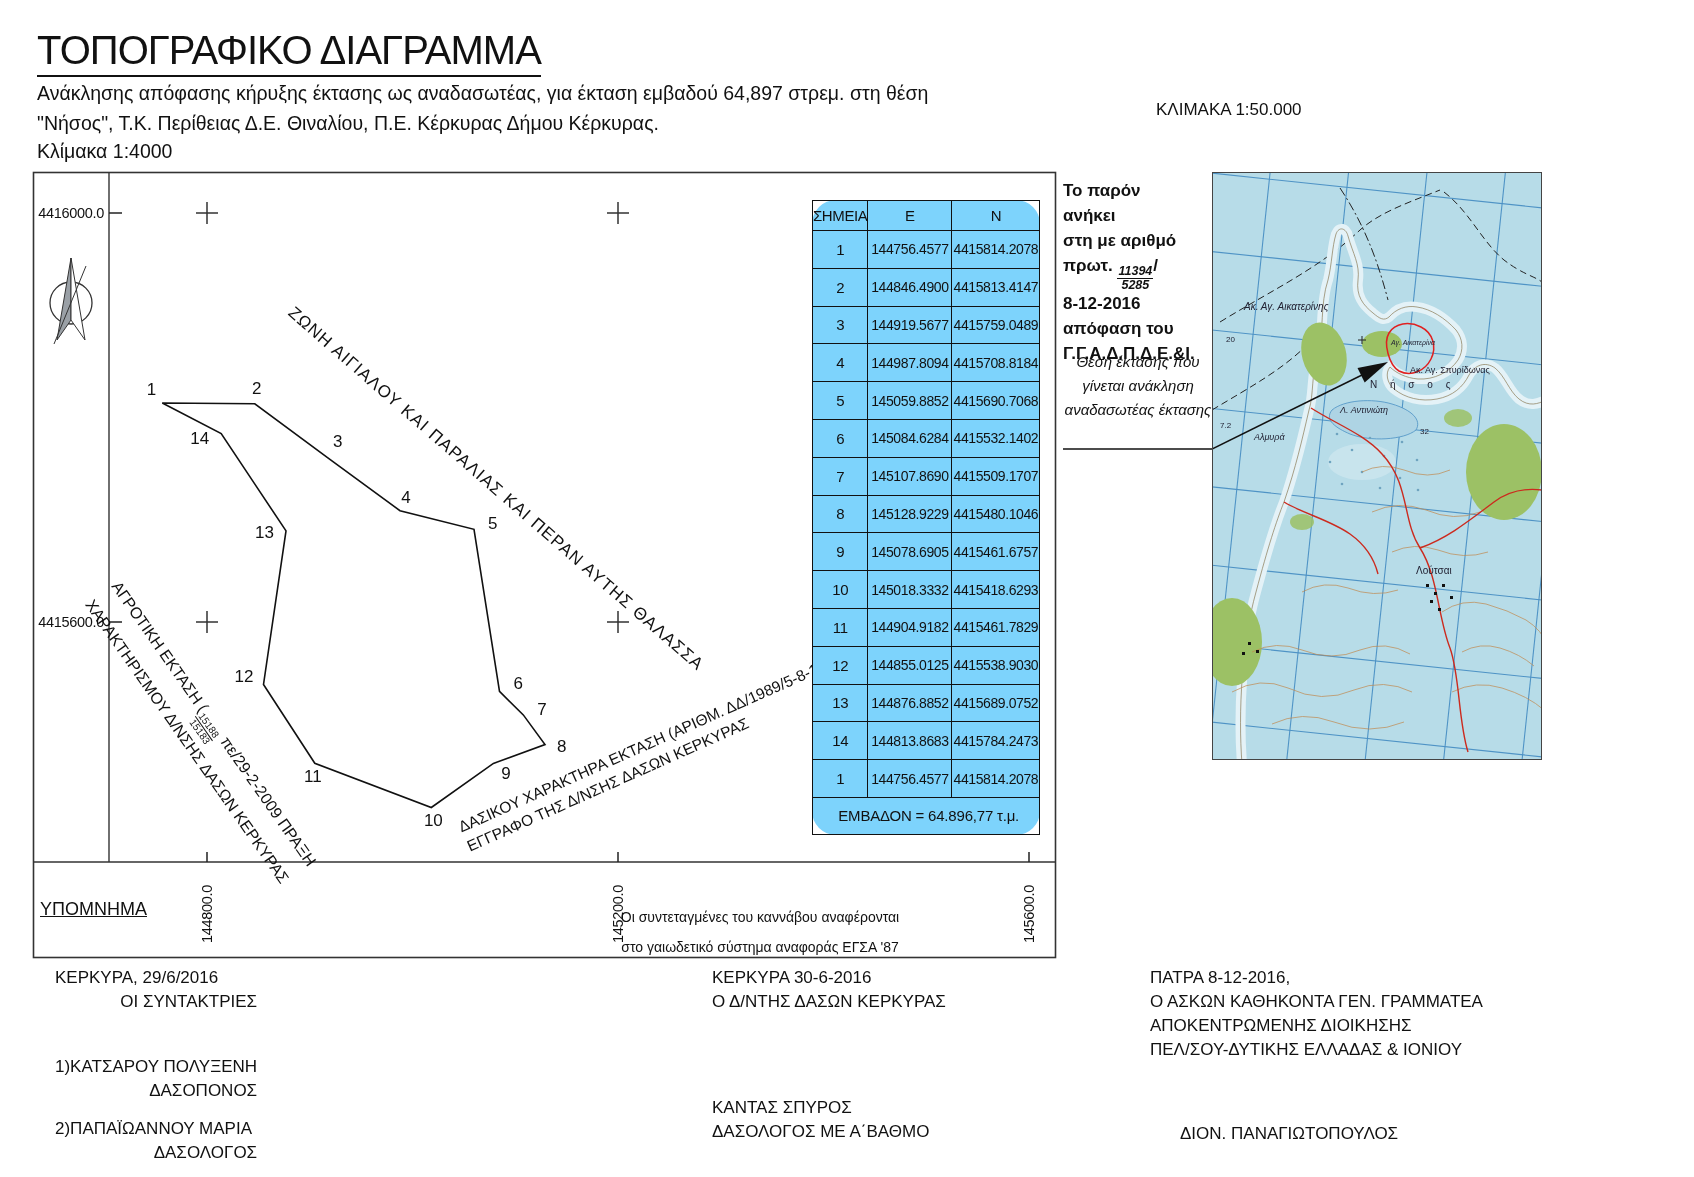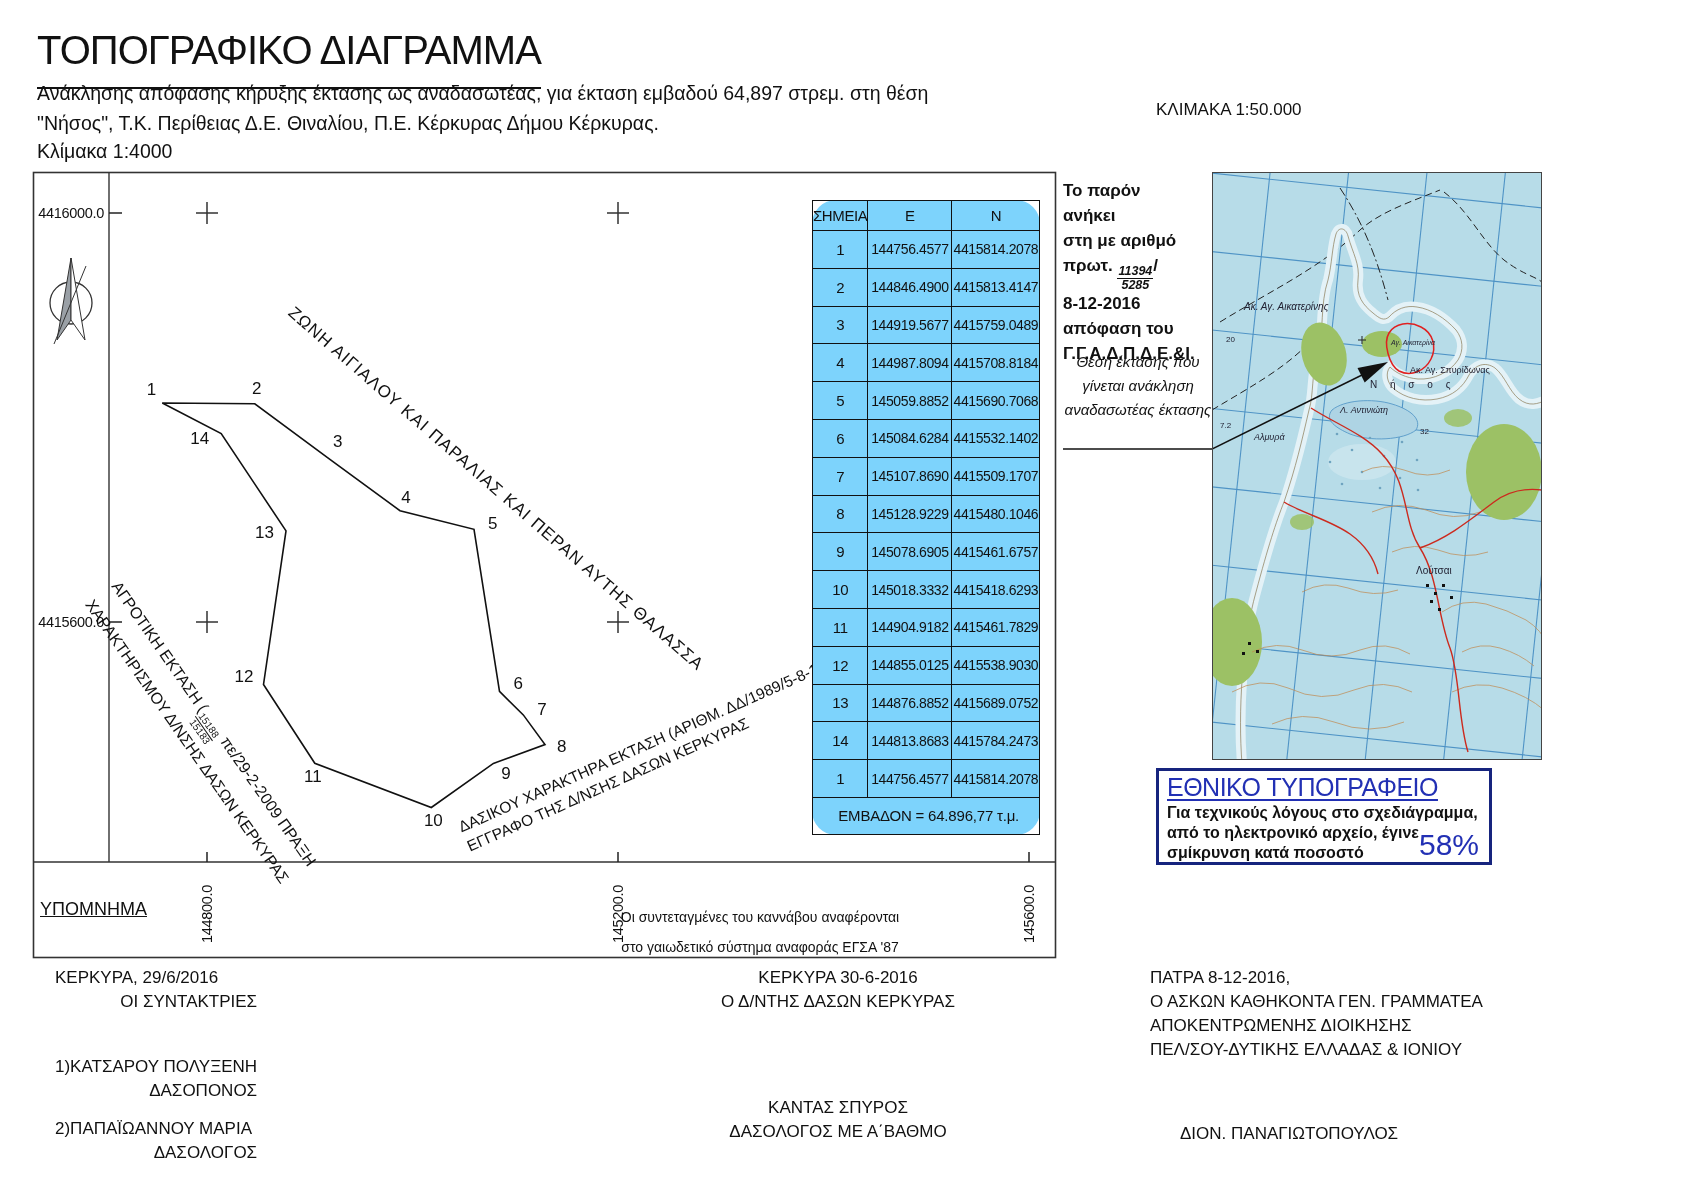--- a/index.html
+++ b/index.html
@@ -1,21 +1,21 @@
 <!DOCTYPE html>
 <html><head>
 <meta charset="utf-8">
 <style>
   html,body{margin:0;padding:0;background:#e8e8e8;}
   #page{position:relative;width:1694px;height:1177px;background:#ffffff;overflow:hidden;
         font-family:"Liberation Sans",sans-serif;color:#111;}
   .abs{position:absolute;}
   
   #doc-title{left:37px;top:28px;font-size:40px;letter-spacing:-1px;border-bottom:2.5px solid #111;
-             padding-bottom:14px;display:inline-block;}
+             padding-bottom:2px;display:inline-block;}
   #doc-sub1{left:37px;top:82px;font-size:19.5px;}
   #doc-sub2{left:37px;top:112px;font-size:19.5px;}
   #doc-scale{left:37px;top:140px;font-size:19.5px;}
   
   #vector-layer{left:0;top:0;}
   .frame{fill:none;stroke:#333;stroke-width:1.6;}
   .axis{stroke:#333;stroke-width:1.4;}
   .vlabel{font-size:17px;fill:#111;font-family:"Liberation Sans",sans-serif;}
   .ticklabel{font-size:14.5px;fill:#111;letter-spacing:-0.3px;font-family:"Liberation Sans",sans-serif;}
   
@@ -66,21 +66,21 @@
   #printing-box .pb-title{font-size:25px;color:#2230b4;text-decoration:underline;text-underline-offset:3px;
                 letter-spacing:-0.5px;margin-bottom:1px;}
   #printing-box .pb-line{font-size:16px;font-weight:700;line-height:20px;}
   #printing-box .pb-percent{position:absolute;right:10px;bottom:0px;font-size:30px;color:#2230b4;}
   
   .sig{font-size:17px;line-height:24px;}
   #sig-left{left:55px;top:966px;}
   #sig-left .indent{padding-left:33px;text-align:right;}
   #sig-left .gap1{margin-top:41px;}
   #sig-left .gap2{margin-top:14px;}
-  #sig-mid{left:688px;top:966px;width:300px;text-align:center;}
+  #sig-mid{left:712px;top:966px;width:300px;}
   #sig-mid .gap{margin-top:82px;}
   #sig-right{left:1150px;top:966px;}
   #sig-right .gap{margin-top:60px;padding-left:30px;}
 </style>
 </head>
 <body>
 
 <div id="page">
 
   <div class="abs" id="doc-title">ΤΟΠΟΓΡΑΦΙΚΟ ΔΙΑΓΡΑΜΜΑ</div>
@@ -367,27 +367,20 @@
       </g>
     <rect x="0.5" y="0.5" width="329" height="587" fill="none" stroke="#444" stroke-width="1"></rect>
   </svg>
 
   <div class="abs" id="legend-heading">ΥΠΟΜΝΗΜΑ</div>
   <div class="abs" id="grid-note">
     <div>Οι συντεταγμένες του καννάβου αναφέρονται</div>
     <div>στο γαιωδετικό σύστημα αναφοράς ΕΓΣΑ '87</div>
   </div>
 
-  <div class="abs" id="printing-box">
-    <div class="pb-title">ΕΘΝΙΚΟ ΤΥΠΟΓΡΑΦΕΙΟ</div>
-    <div class="pb-line">Για τεχνικούς λόγους στο σχεδιάγραμμα,</div>
-    <div class="pb-line">από το ηλεκτρονικό αρχείο, έγινε</div>
-    <div class="pb-line">σμίκρυνση κατά ποσοστό</div>
-    <div class="pb-percent">58%</div>
-  </div>
 
   <div class="abs sig" id="sig-left">
     <div>ΚΕΡΚΥΡΑ, 29/6/2016</div>
     <div class="indent">ΟΙ ΣΥΝΤΑΚΤΡΙΕΣ</div>
     <div class="gap1">1)ΚΑΤΣΑΡΟΥ ΠΟΛΥΞΕΝΗ</div>
     <div class="indent">ΔΑΣΟΠΟΝΟΣ</div>
     <div class="gap2">2)ΠΑΠΑΪΩΑΝΝΟΥ ΜΑΡΙΑ</div>
     <div class="indent">ΔΑΣΟΛΟΓΟΣ</div>
   </div>
   <div class="abs sig" id="sig-mid">

